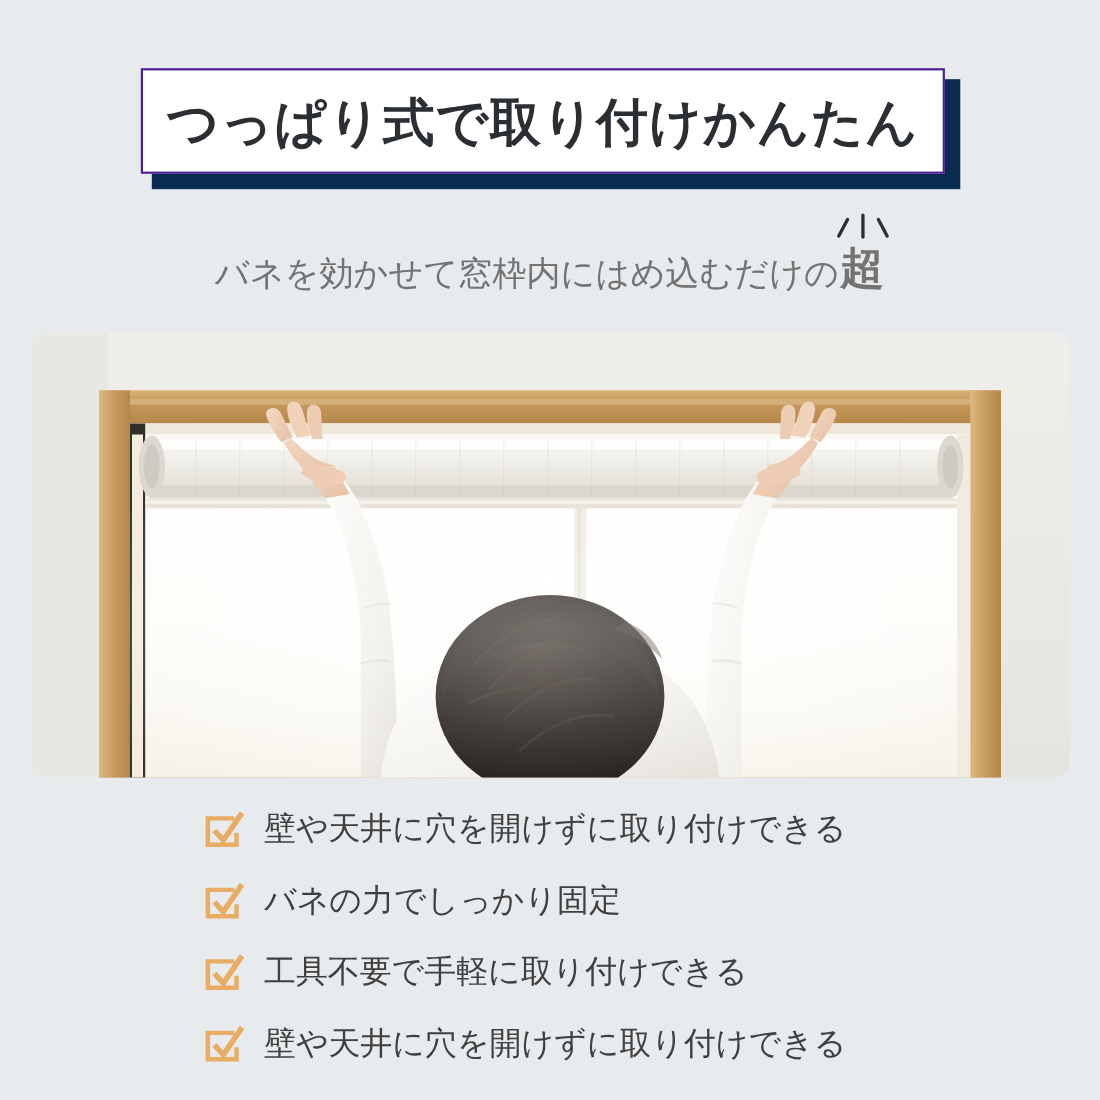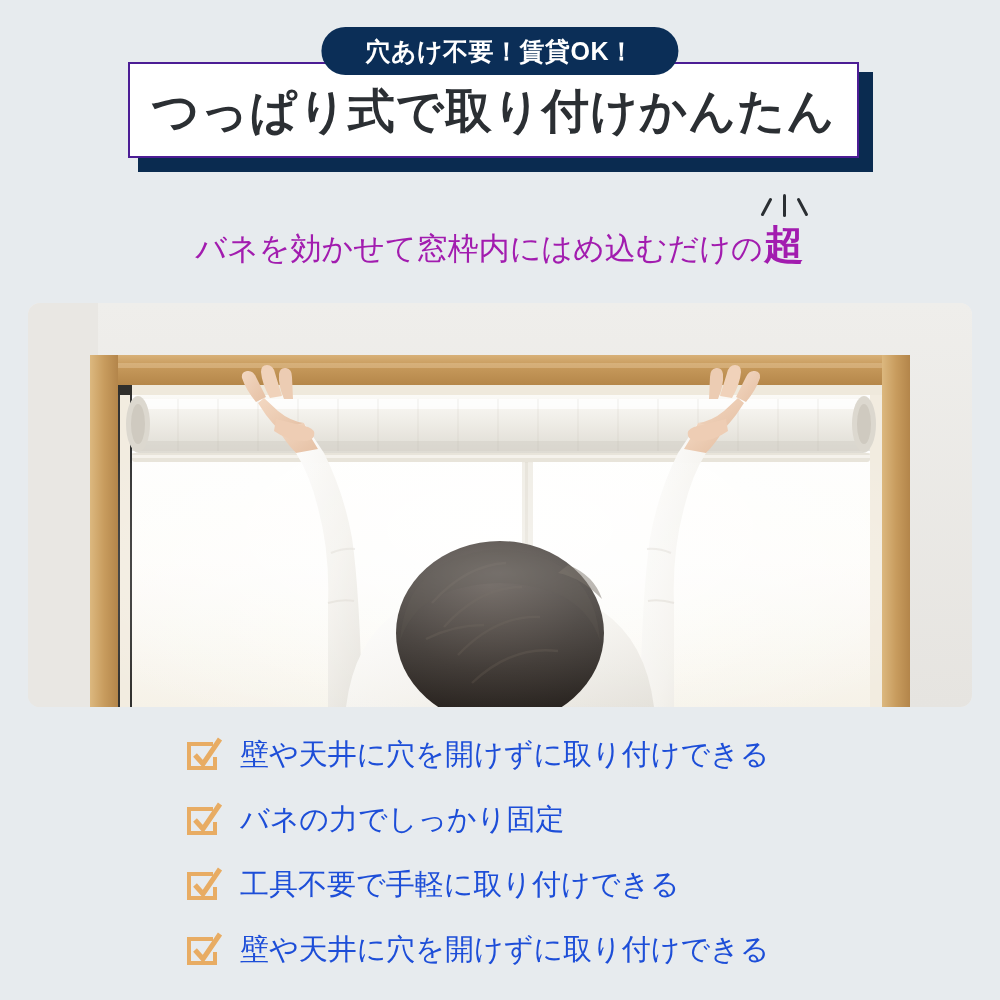--- a/index.html
+++ b/index.html
@@ -75,21 +75,21 @@
     left: 0;
     top: 196px;
     width: 1000px;
     height: 90px;
     display: flex;
     align-items: flex-end;
     justify-content: center;
   }
   .subtitle-text {
     font-size: 31px;
-    color: #a21caf;
+    color: #737373;
     white-space: nowrap;
     line-height: 1;
     display: flex;
     align-items: flex-end;
     padding-bottom: 22px;
   }
   .emph-wrap {
     position: relative;
     display: inline-block;
     margin: 0 1px;
@@ -157,34 +157,33 @@
   .check-icon {
     width: 34px;
     height: 34px;
     flex: 0 0 34px;
     margin-right: 20px;
     position: relative;
   }
   .check-icon svg { display: block; overflow: visible; }
   .check-label {
     font-size: 29px;
-    color: #1d4ed8;
+    color: #404040;
     white-space: nowrap;
     line-height: 1;
   }
 </style>
 </head>
 <body>
 
 <div class="header-block">
   <div class="title-shadow"></div>
   <div class="title-box">
     <span class="title-text">つっぱり式で取り付けかんたん</span>
   </div>
-  <div class="badge-pill">穴あけ不要！賃貸OK！</div>
 </div>
 
 <div class="subtitle-row">
   <div class="subtitle-text">
     <span>バネを効かせて窓枠内にはめ込むだけの</span>
       <span class="emph-wrap"><span class="emph-marks">
           <i class="m-left"></i>
           <i class="m-mid"></i>
           <i class="m-right"></i>
         </span><span class="emph-char">超</span></span>

